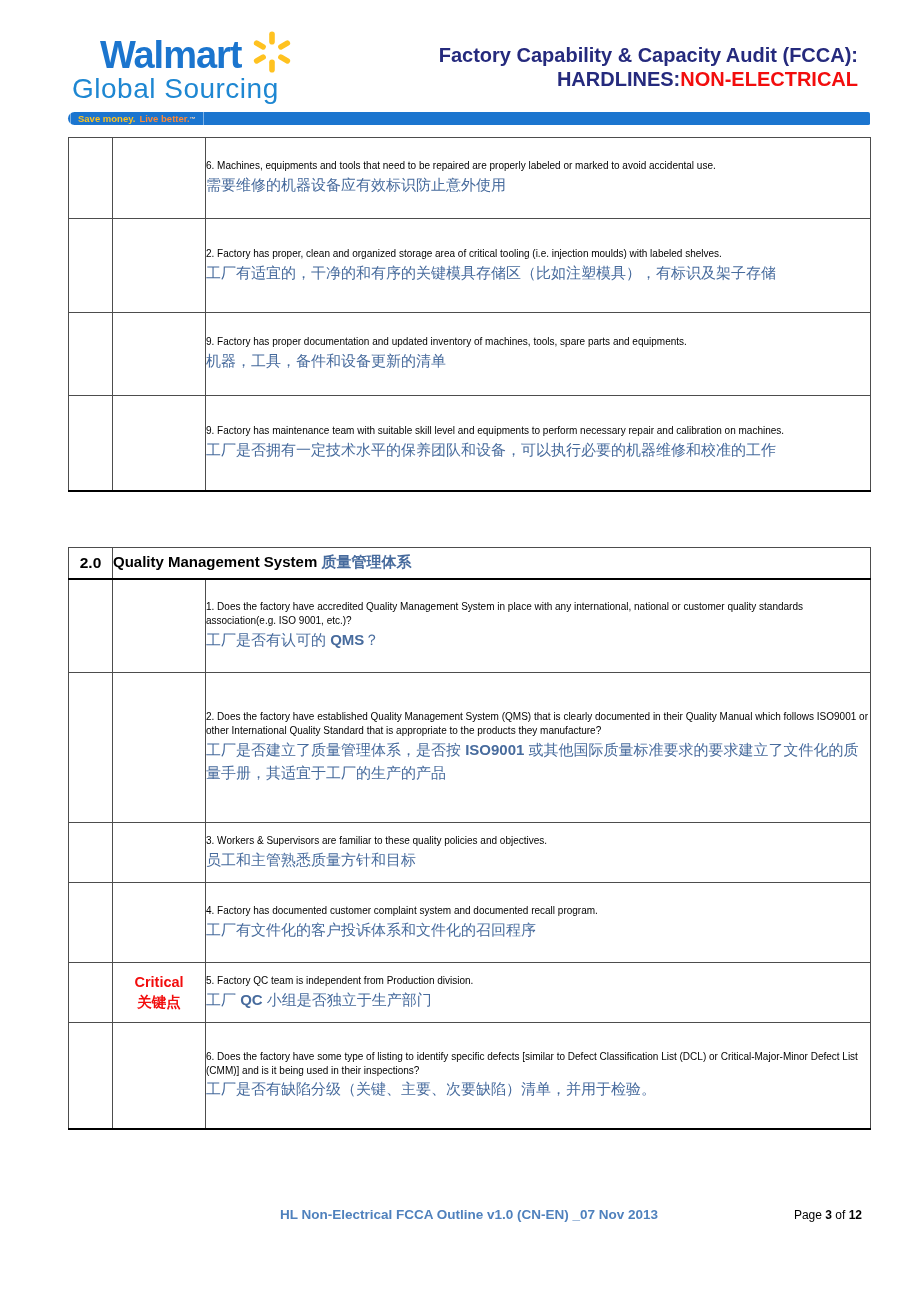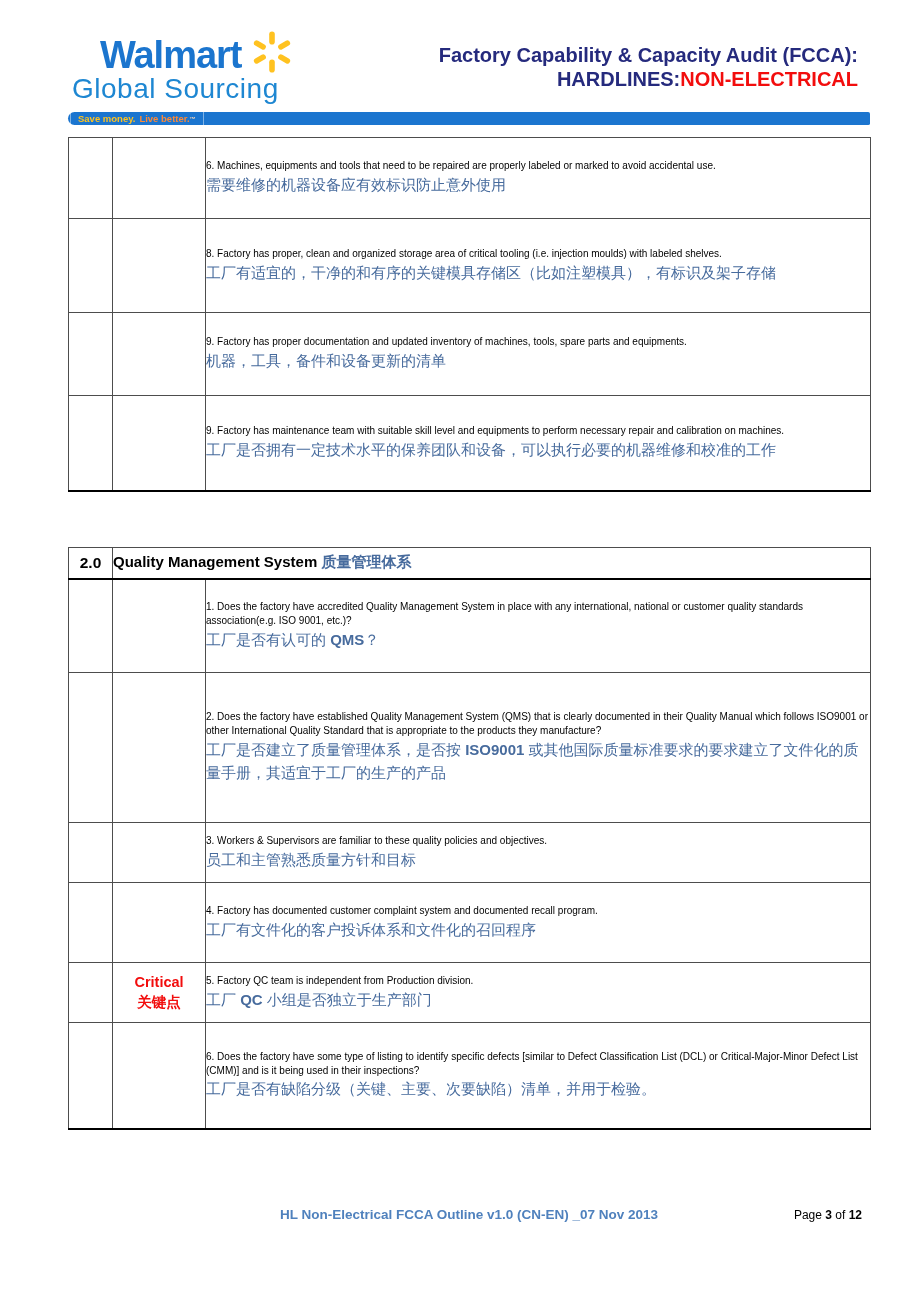--- a/index.html
+++ b/index.html
@@ -101,21 +101,21 @@
       <td></td>
       <td class="c3">
         <div class="q-en">6. Machines, equipments and tools that need to be repaired are properly labeled or marked to avoid accidental use.</div>
         <div class="q-cn"><span>需要维修的机器设备应有效标识防止意外使用</span><b></b><span></span></div>
       </td>
     </tr>
     <tr style="height:94px">
       <td></td>
       <td></td>
       <td class="c3">
-        <div class="q-en">8. Factory has proper, clean and organized storage area of critical tooling (i.e. injection moulds) with labeled shelves.</div>
+        <div class="q-en">2. Factory has proper, clean and organized storage area of critical tooling (i.e. injection moulds) with labeled shelves.</div>
         <div class="q-cn"><span>工厂有适宜的，干净的和有序的关键模具存储区（比如注塑模具），有标识及架子存储</span><b></b><span></span></div>
       </td>
     </tr>
     <tr style="height:83px">
       <td></td>
       <td></td>
       <td class="c3">
         <div class="q-en">9. Factory has proper documentation and updated inventory of machines, tools, spare parts and equipments.</div>
         <div class="q-cn"><span>机器，工具，备件和设备更新的清单</span><b></b><span></span></div>
       </td>

